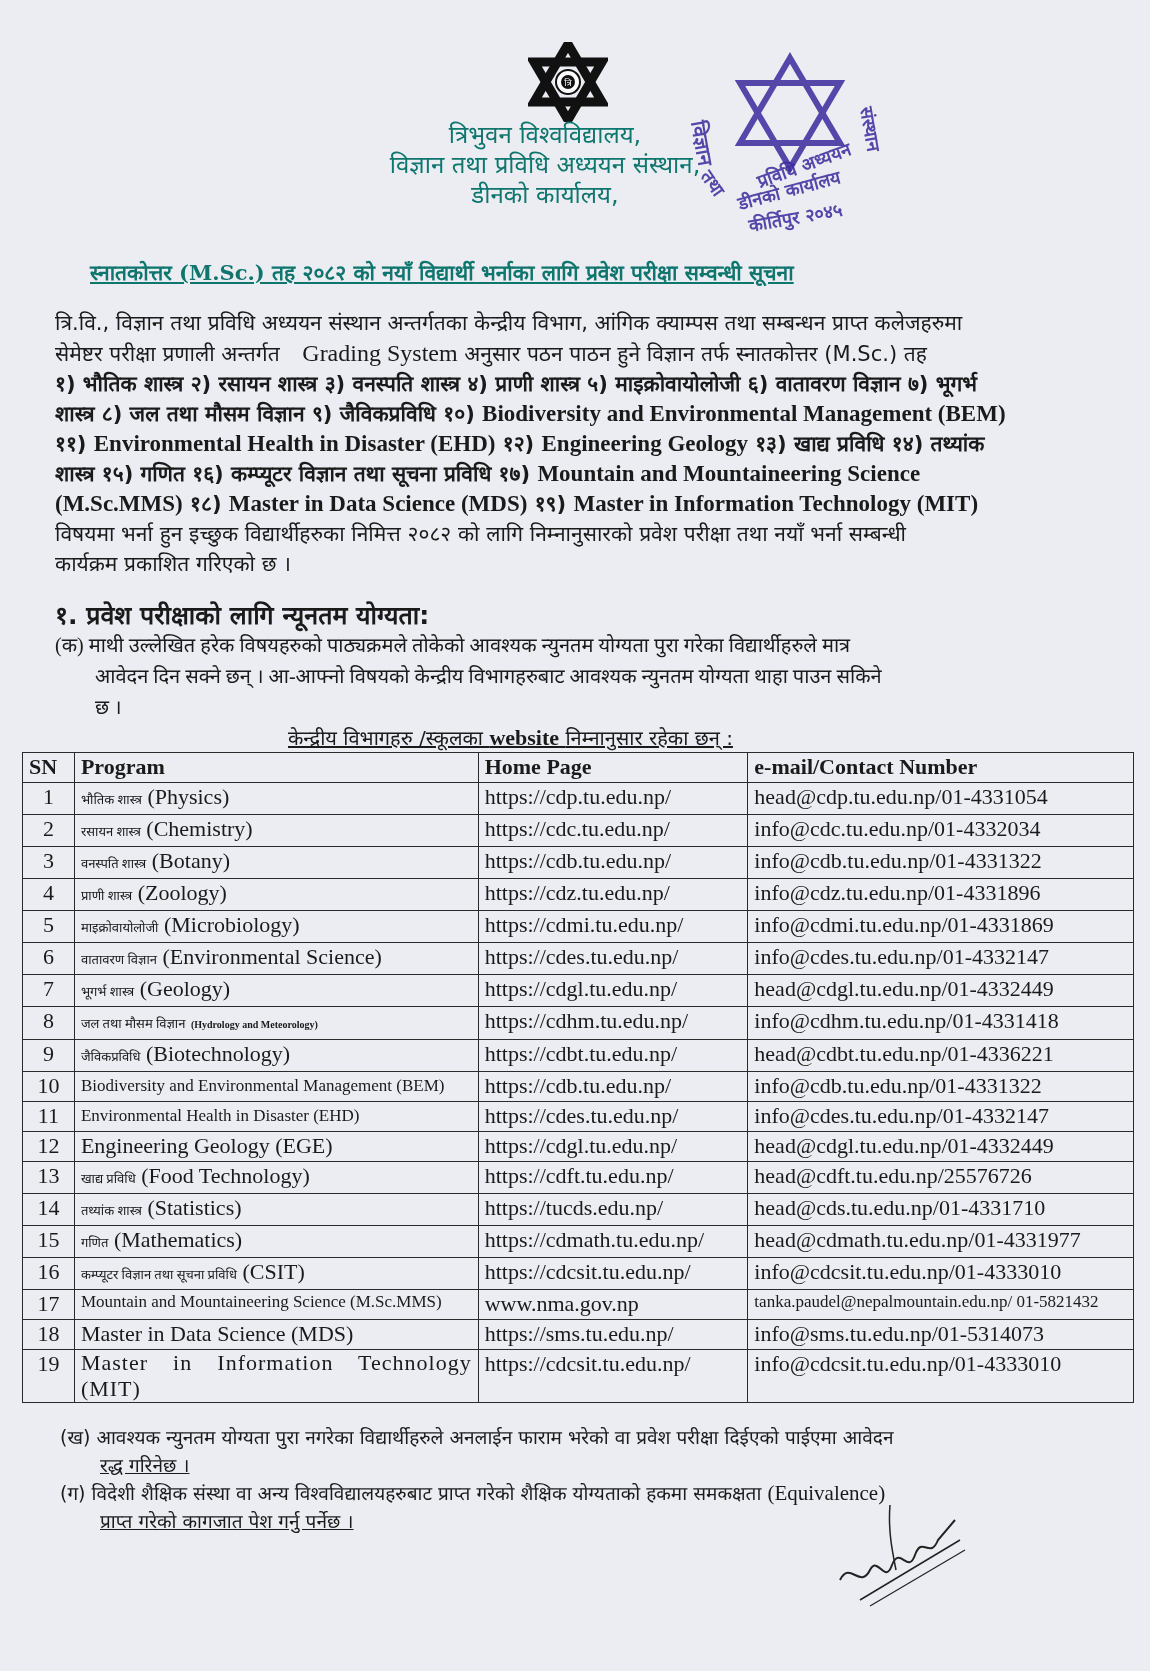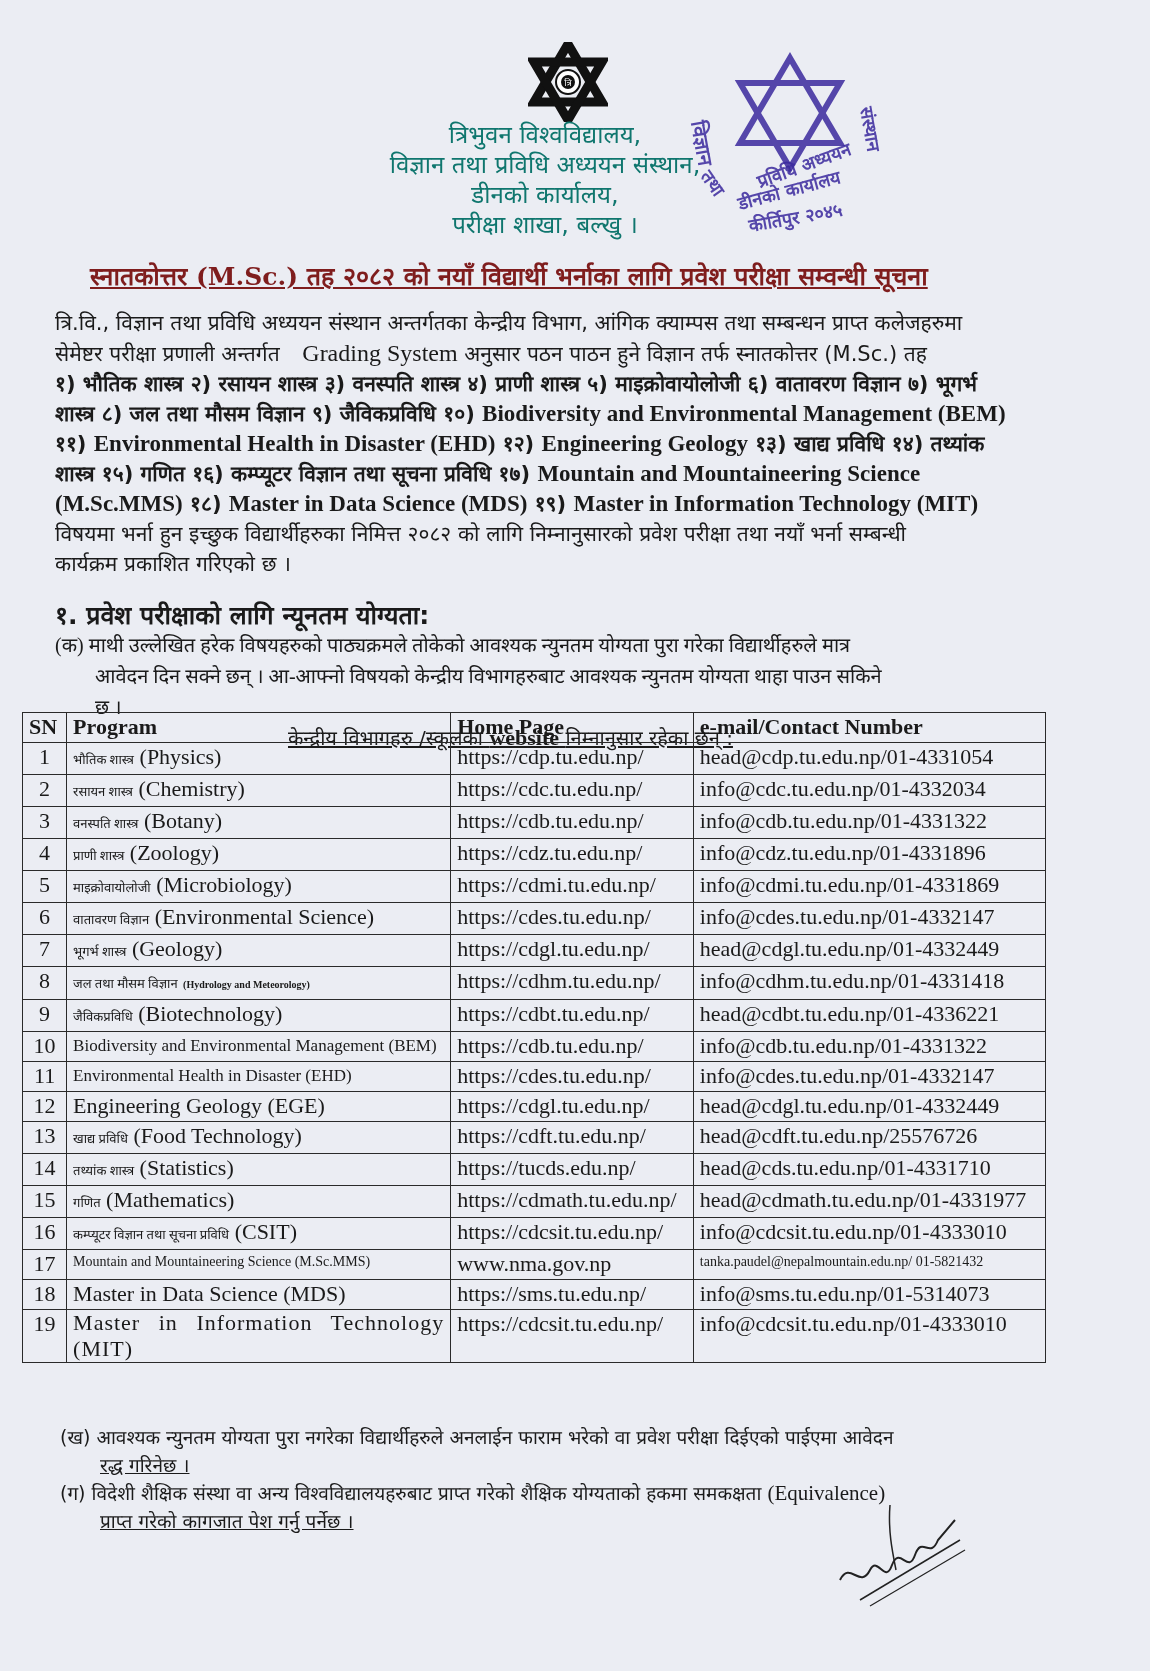--- a/index.html
+++ b/index.html
@@ -17,22 +17,22 @@
   .stamp { position: absolute; left: 680px; top: 48px; width: 220px; height: 190px; }
   .header-lines {
     position: absolute; left: 380px; top: 120px; width: 330px;
     text-align: center; font-size: 24px; line-height: 30px; color: #0f766e;
     font-family: "DejaVu Sans", sans-serif;
   }
   .header-lines div { white-space: nowrap; }
 
   .title {
     position: absolute; left: 90px; top: 258px; width: 960px;
-    font-size: 25px; font-weight: bold; text-decoration: underline;
-    white-space: nowrap; font-family: "DejaVu Serif", serif; color: #7f1d1d;
+    font-size: 21px; font-weight: bold; text-decoration: underline;
+    white-space: nowrap; font-family: "DejaVu Serif", serif; color: #0f766e;
   }
 
   .intro {
     position: absolute; left: 55px; top: 308px; width: 1030px;
     font-size: 21px; line-height: 30px; text-align: justify;
     font-family: "DejaVu Sans", sans-serif;
   }
   .intro .l { white-space: nowrap; overflow: hidden; }
   .intro b { font-family: "Liberation Serif", serif; font-weight: bold; font-size: 23px; }
   .intro .bold { font-weight: bold; }
@@ -49,38 +49,38 @@
   .para-ka .indent { padding-left: 40px; }
 
   .table-caption {
     position: absolute; left: 288px; top: 724px;
     font-size: 20px; text-decoration: underline; font-family: "DejaVu Sans", sans-serif;
     white-space: nowrap;
   }
   .table-caption b { font-family: "Liberation Serif", serif; font-size: 22px; }
 
   table.dept {
-    position: absolute; left: 22px; top: 712px;
-    width: 1024px; border-collapse: collapse;
+    position: absolute; left: 22px; top: 752px;
+    width: 1112px; border-collapse: collapse;
     font-family: "Liberation Serif", serif;
   }
   table.dept th, table.dept td {
     border: 1.5px solid #2a2a2a; padding: 0 6px;
     font-size: 22px; line-height: 28px; height: 29px; vertical-align: top;
     text-align: left; white-space: nowrap; overflow: hidden;
   }
   table.dept th { font-weight: bold; font-size: 22px; }
   table.dept col.sn { width: 52px; }
   table.dept col.prog { width: 404px; }
   table.dept col.home { width: 270px; }
   table.dept col.email { width: 386px; }
   table.dept td.sn { text-align: center; }
   table.dept td.small { font-size: 17px; }
   table.dept td.tiny-mix .tiny { font-size: 10px; font-weight: bold; }
-  table.dept td.wrap-small { white-space: normal; font-size: 14px; line-height: 23px; }
+  table.dept td.wrap-small { white-space: normal; font-size: 17px; line-height: 23px; }
   table.dept td.justify { white-space: normal; text-align: justify; text-align-last: left; line-height: 26px; letter-spacing: 1px;}
   .dv { font-family: Liberation Serif, serif; font-size: 13px; }
 
   .notes {
     position: absolute; left: 60px; top: 1423px; width: 1020px;
     font-size: 19px; line-height: 28px; font-family: "DejaVu Sans", sans-serif;
   }
   .notes .indent { padding-left: 40px; text-decoration: underline; }
   .notes .en { font-family: "Liberation Serif", serif; font-size: 21px; }
 
@@ -111,21 +111,20 @@
       <text x="60" y="162" font-size="18" transform="rotate(-15 60 162)">डीनको कार्यालय</text>
       <text x="70" y="184" font-size="18" transform="rotate(-10 70 184)">कीर्तिपुर २०४५</text>
       <text x="180" y="60" font-size="18" transform="rotate(80 180 60)">संस्थान</text>
     </g>
   </svg>
 
   <div class="header-lines">
     <div>त्रिभुवन विश्वविद्यालय,</div>
     <div>विज्ञान तथा प्रविधि अध्ययन संस्थान,</div>
     <div>डीनको कार्यालय,</div>
-    <div>परीक्षा शाखा, बल्खु ।</div>
   </div>
 
   <div class="title">स्नातकोत्तर (M.Sc.) तह २०८२ को नयाँ विद्यार्थी भर्नाका लागि प्रवेश परीक्षा सम्वन्धी सूचना</div>
 
   <div class="intro">
     <div class="l">त्रि.वि., विज्ञान तथा प्रविधि अध्ययन संस्थान अन्तर्गतका केन्द्रीय विभाग, आंगिक क्याम्पस तथा सम्बन्धन प्राप्त कलेजहरुमा</div>
     <div class="l">
       <span>सेमेष्टर परीक्षा प्रणाली अन्तर्गत</span>
       <span class="en">Grading System</span>
       <span>अनुसार पठन पाठन हुने विज्ञान तर्फ स्नातकोत्तर (M.Sc.) तह</span>

